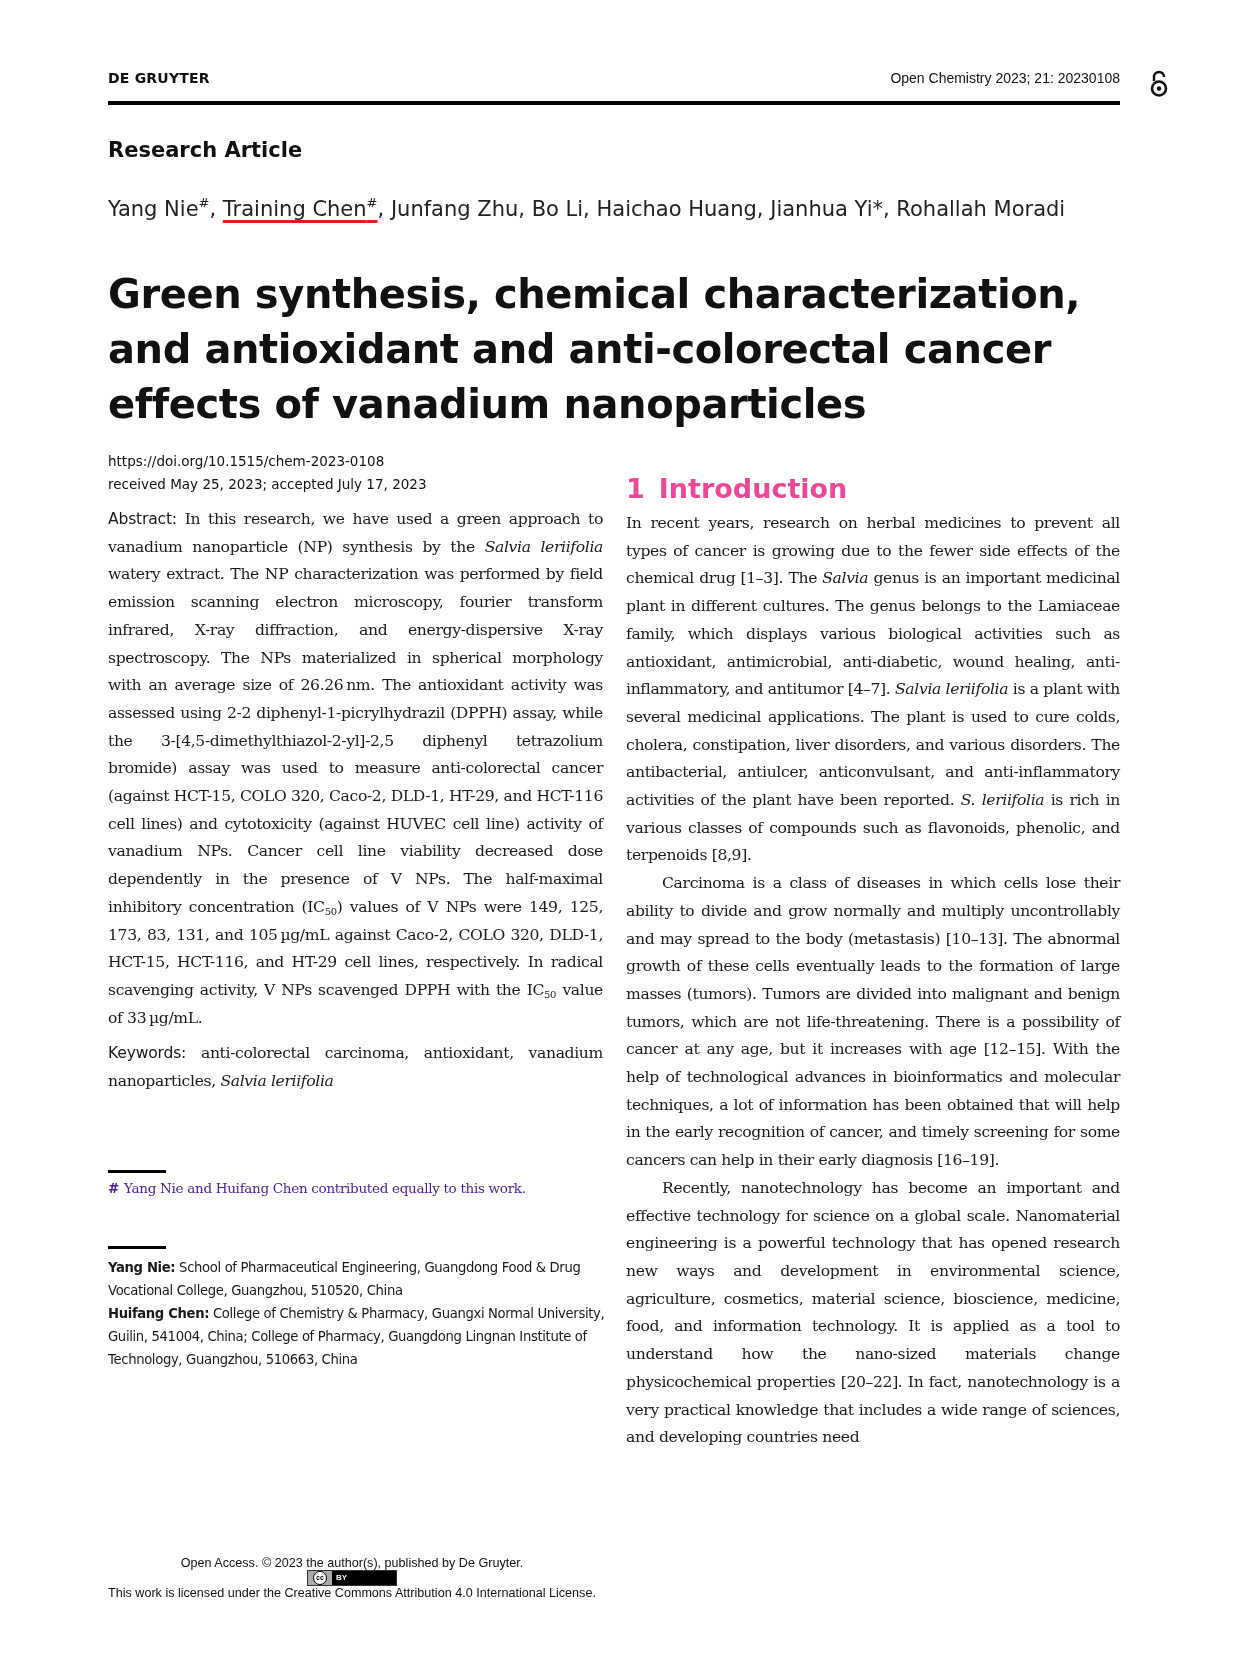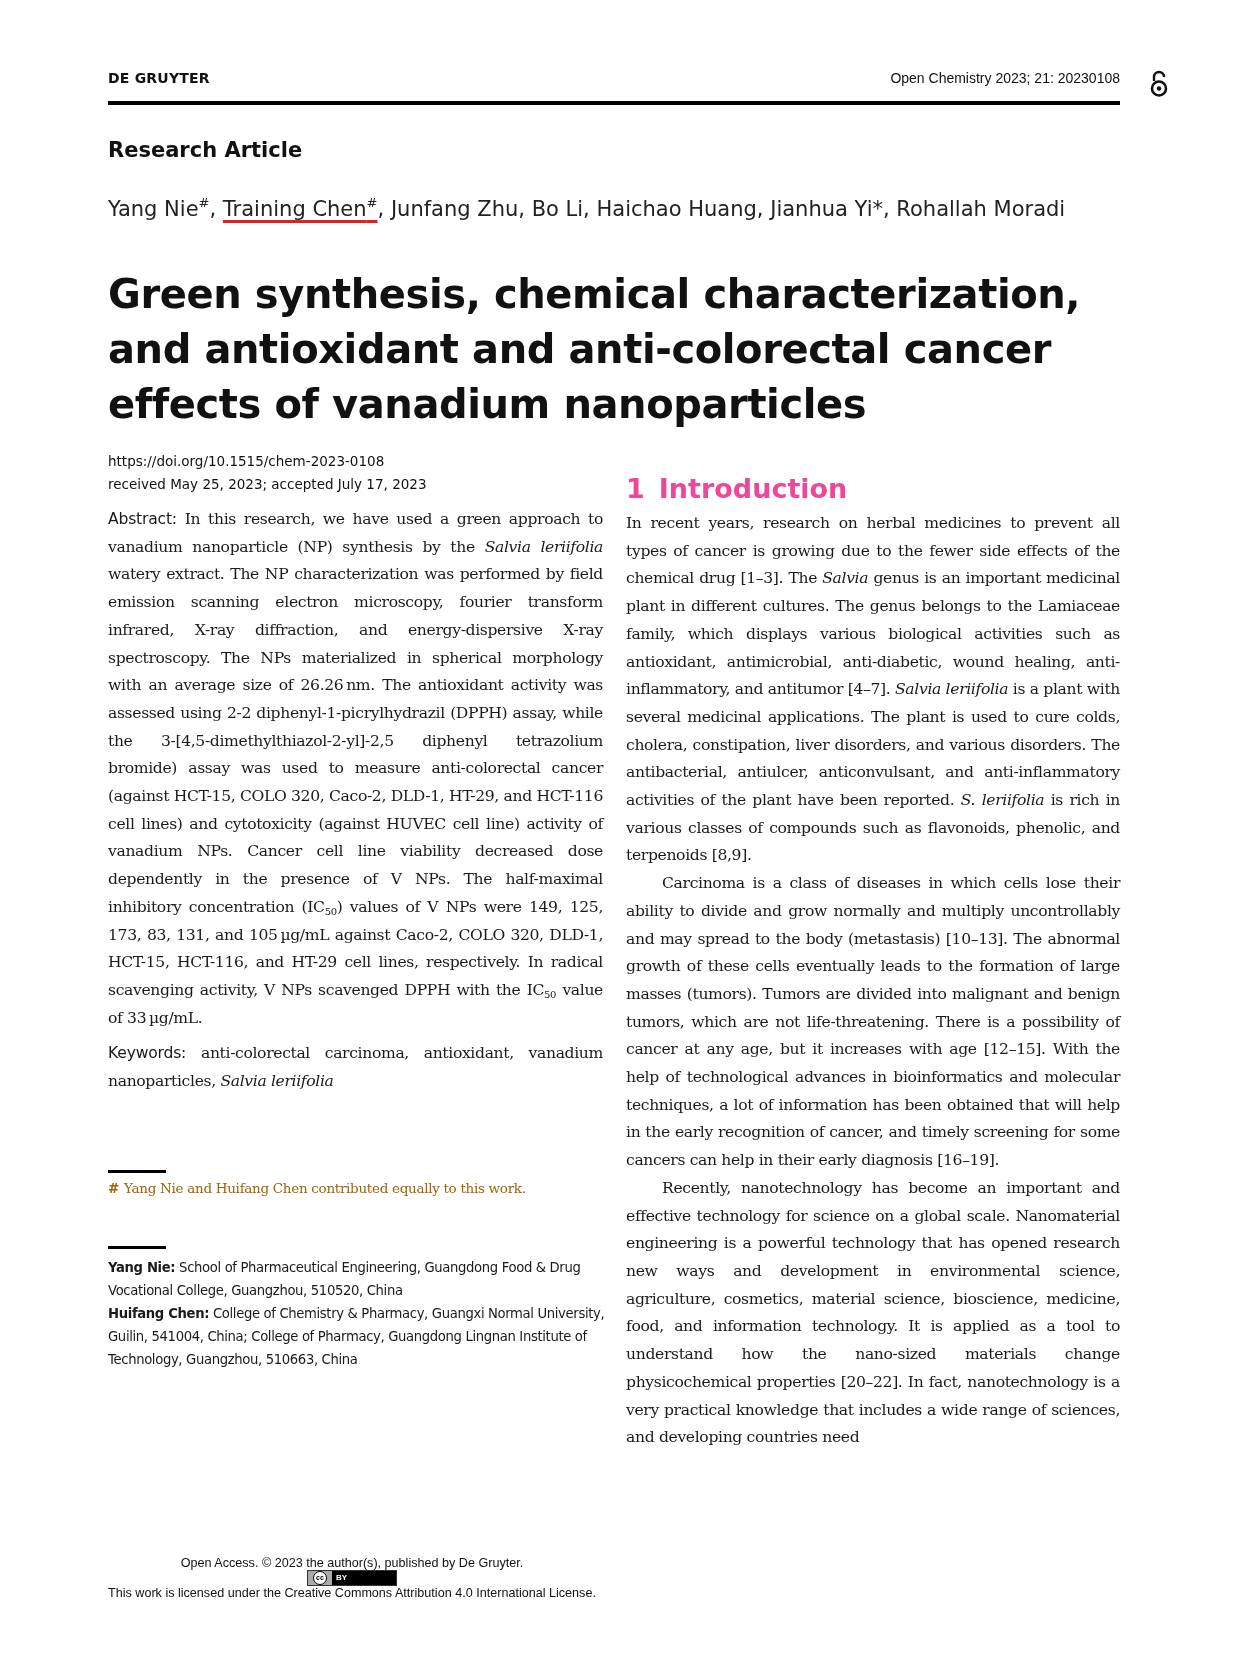--- a/index.html
+++ b/index.html
@@ -31,21 +31,21 @@
     .body-text b.label { font-family: "DejaVu Sans", sans-serif; font-weight: normal; letter-spacing: -0.2px; }
     .body-text sub { font-size: 10px; vertical-align: -3px; line-height: 0; }
 
     #abstract { top: 506px; }
     #keywords { top: 1040px; }
 
     .fn-rule { position: absolute; left: 108px; width: 58px; height: 3px; background: #000; }
     #fn-rule-1 { top: 1170px; }
     #fn-rule-2 { top: 1246px; }
 
-    #equal-note { position: absolute; left: 108px; top: 1180px; font-family: "DejaVu Serif", serif; font-size: 13.5px; color: #a16207; letter-spacing: -0.3px; }
+    #equal-note { position: absolute; left: 108px; top: 1180px; font-family: "DejaVu Serif", serif; font-size: 13.5px; color: #4c1d95; letter-spacing: -0.3px; }
     #equal-note b { font-family: "DejaVu Sans", sans-serif; margin-right: 5px; }
 
     #affiliations { position: absolute; left: 108px; top: 1256px; width: 500px; font-family: "DejaVu Sans", sans-serif; font-size: 13.2px; line-height: 23.1px; color: #1a1a1a; letter-spacing: -0.35px; }
     #affiliations .aff { display: block; }
     #affiliations b { font-weight: bold; }
 
     
     #section-heading { position: absolute; left: 626px; top: 446px; font-family: "DejaVu Sans", sans-serif; font-weight: bold; font-size: 27px; color: #ec4899; margin-top: 27px; }
     #section-heading .num { margin-right: 14px; }
     #intro { top: 510px; }

